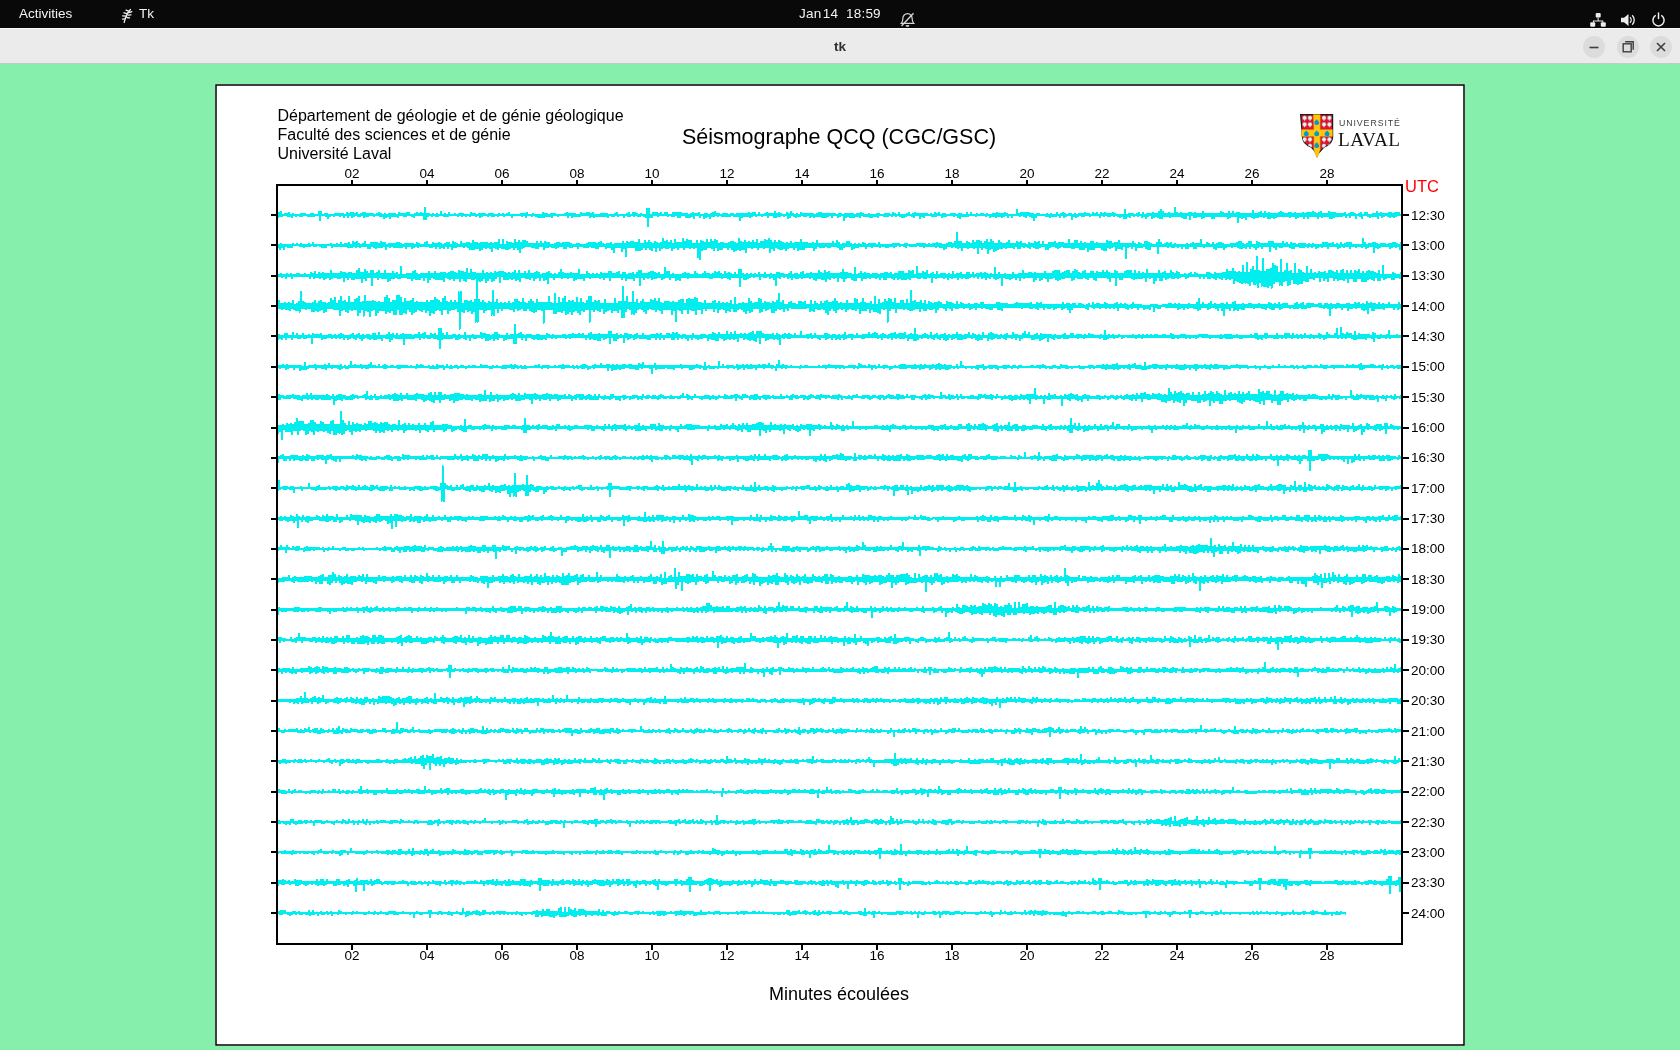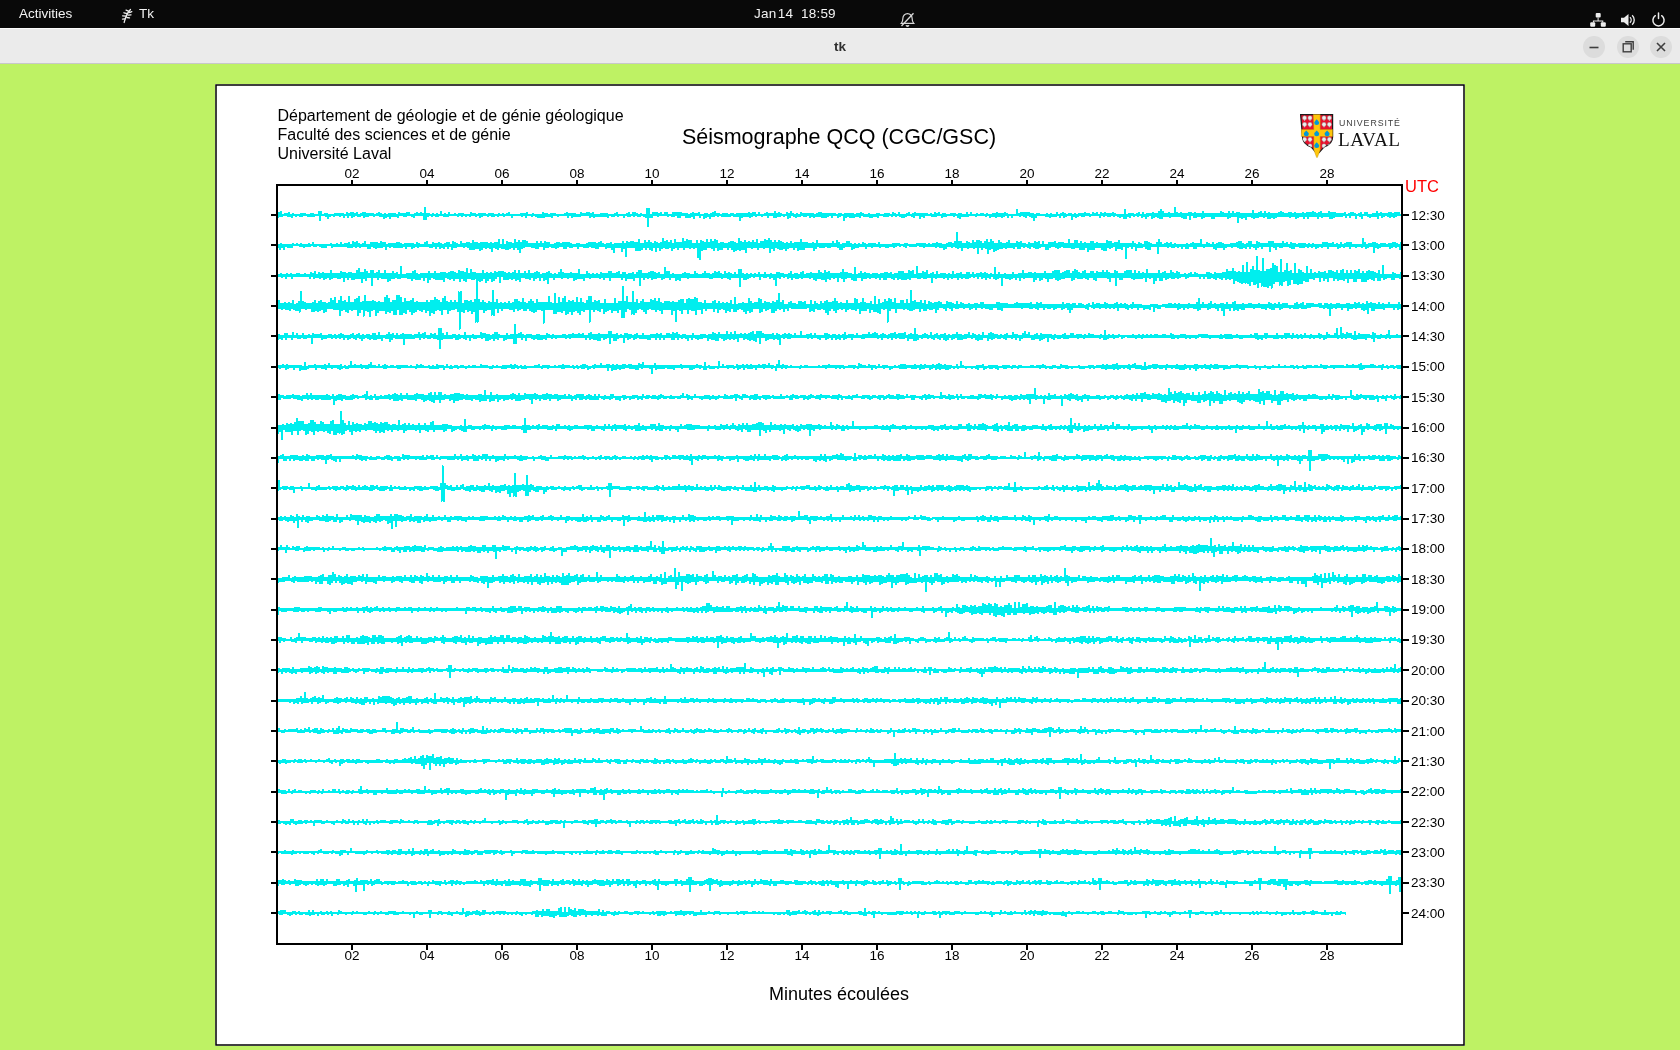--- a/index.html
+++ b/index.html
@@ -1,32 +1,32 @@
 <!DOCTYPE html>
 <html><head><meta charset="utf-8"><title>tk</title><style>
 * {margin:0;padding:0;box-sizing:border-box}
 html,body {width:1680px;height:1050px;overflow:hidden;font-family:"Liberation Sans",sans-serif}
-#desk {position:relative;width:1680px;height:1050px;background:#bef264}
+#desk {position:relative;width:1680px;height:1050px;background:#86efac}
 #topbar {position:absolute;left:0;top:0;width:1680px;height:28px;background:#090909;color:#f3f3f3;font-size:13.5px}
 #topbar .it {position:absolute;top:0;height:28px;line-height:28px}
 #titlebar {position:absolute;left:0;top:28px;width:1680px;height:36px;background:#ebebeb;border-top:1px solid #fbfbfb;border-bottom:1px solid #c8c8c8}
 #titlebar .t {position:absolute;left:0;width:100%;text-align:center;top:0;line-height:35px;font-weight:bold;font-size:13.5px;color:#2f2f2f}
 .wbtn {position:absolute;top:6.5px;width:22px;height:22px;border-radius:50%;background:#dcdcdc}
 .wbtn svg {position:absolute;left:0;top:0}
 </style></head>
 <body>
 <div id="desk">
 <div id="topbar">
  <span class="it" style="left:19px">Activities</span>
  <svg class="it" style="left:116px;top:2px" width="19" height="19" viewBox="0 0 20 20" fill="none" stroke="#ededed" stroke-width="1.4" stroke-linecap="round">
         <path d="M15.2 3.2 C12.4 6.2 10.2 10.2 8.6 16.8"></path>
         <path d="M13.6 5.2 L10.6 3.8 M11.9 7.6 L8.4 6.6 M10.5 10.2 L7.0 9.8 M14.2 6.4 L16.6 5.4 M12.7 9.0 L15.8 8.8 M11.4 11.6 L14.2 12.0 M9.6 13.0 L6.8 13.2"></path>
       </svg>
  <span class="it" style="left:139px">Tk</span>
- <span class="it" style="left:754px;letter-spacing:0.2px">Jan 14&nbsp;&nbsp;18:59</span>
+ <span class="it" style="left:799px;letter-spacing:0.2px">Jan 14&nbsp;&nbsp;18:59</span>
  <svg class="it" style="left:899px;top:5.5px" width="17" height="17" viewBox="0 0 17 17" fill="none" stroke="#d8d8d8" stroke-width="1.2">
         <path d="M8.5 2.2 a4.6 4.6 0 0 1 4.6 4.6 c0 3 .9 4.3 1.6 5 H2.3 c.7-.7 1.6-2 1.6-5 A4.6 4.6 0 0 1 8.5 2.2 Z"></path>
         <path d="M7 13.8 a1.6 1.6 0 0 0 3 0" fill="#d8d8d8"></path>
         <path d="M2.5 14.5 L14.5 1.8" stroke-width="1.3"></path>
       </svg>
  <svg class="it" style="left:1589px;top:5.5px" width="18" height="17" viewBox="0 0 18 17" fill="#ececec">
         <rect x="6.7" y="1.5" width="5" height="4.4" rx="1"></rect>
         <rect x="1.2" y="10.8" width="5" height="4.4" rx="1"></rect>
         <rect x="11.8" y="10.8" width="5" height="4.4" rx="1"></rect>
         <path d="M8.6 5.9 h1 v3 h4.7 v2.2 h-1 v-1.2 H4.9 v1.2 h-1 V8.9 h4.7 Z"></path>

